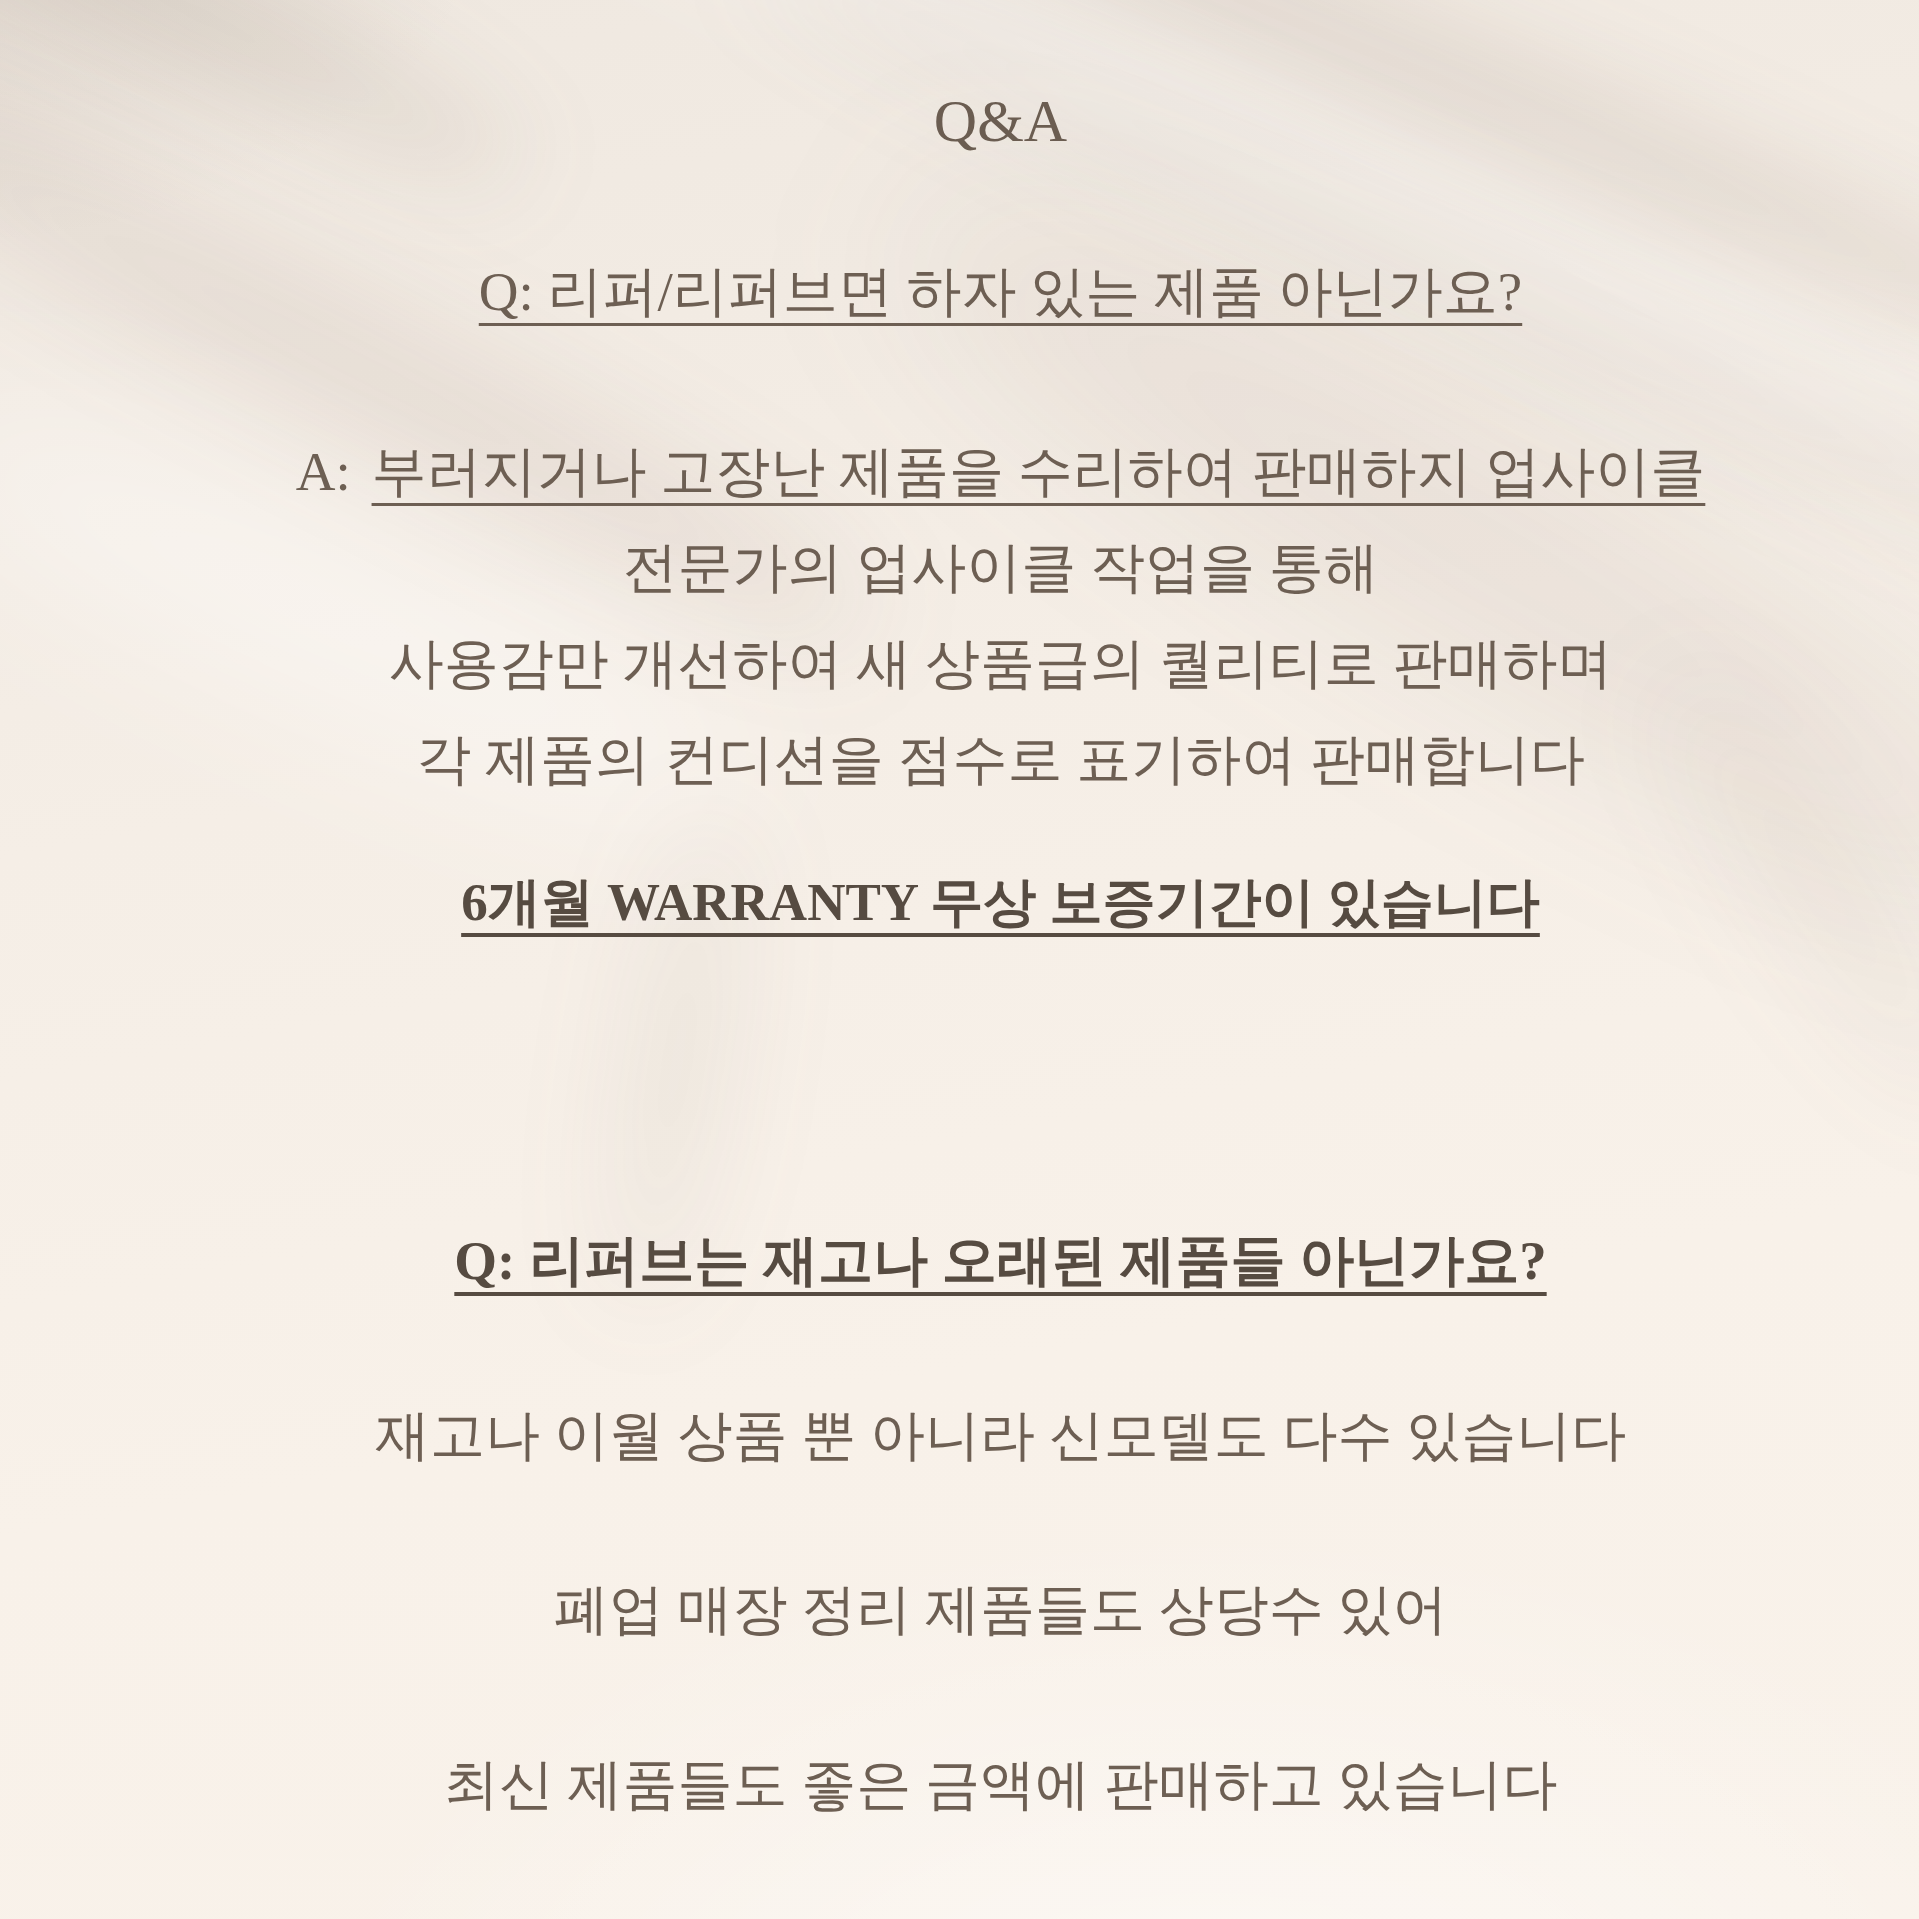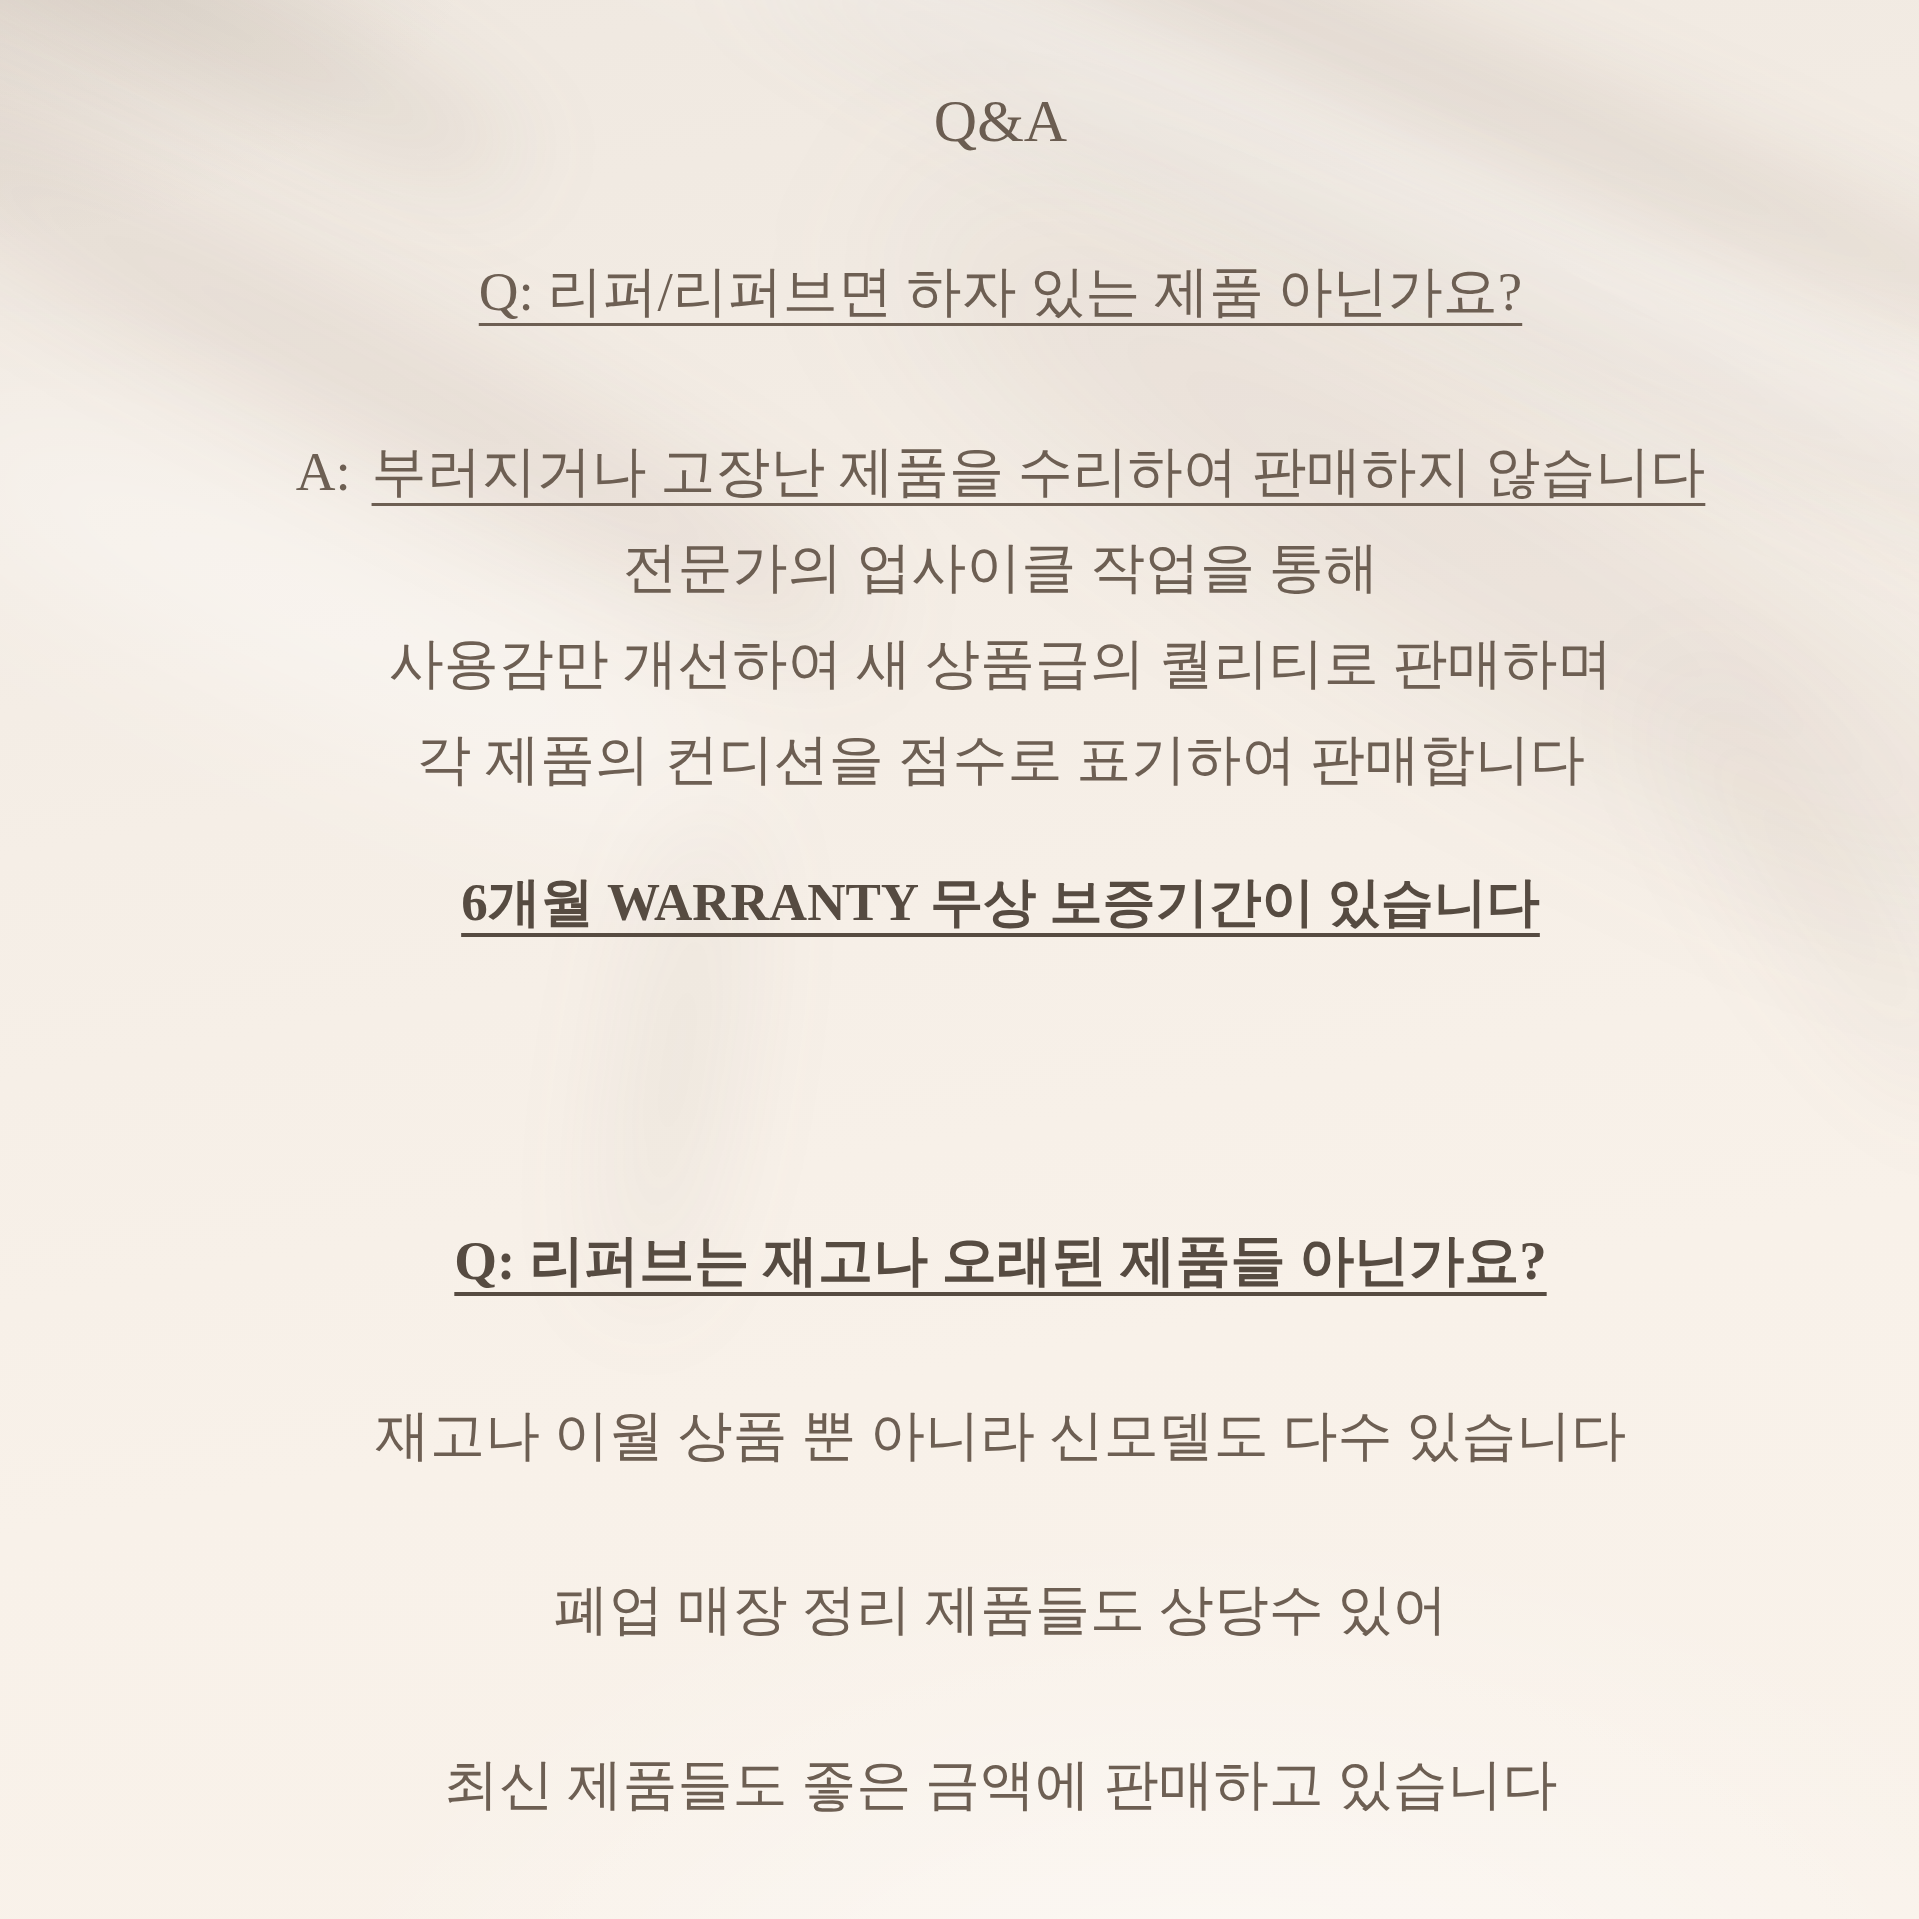--- a/index.html
+++ b/index.html
@@ -70,21 +70,21 @@
   <div class="band b5"></div>
   <div class="band b6"></div>
   <div class="band b7"></div>
   <div class="band hl1"></div>
   <div class="band hl2"></div>
 
   <h1 class="line t-title">Q&amp;A</h1>
 
   <p class="line u t-q1">Q: 리퍼/리퍼브면 하자 있는 제품 아닌가요?</p>
 
-  <p class="line t-a1"><span class="a-prefix">A:</span><span class="a-rest">부러지거나 고장난 제품을 수리하여 판매하지 않습니다</span></p>
+  <p class="line t-a1"><span class="a-prefix">A:</span><span class="a-rest">부러지거나 고장난 제품을 수리하여 판매하지 업사이클</span></p>
 
   <p class="line t-a2">전문가의 업사이클 작업을 통해</p>
   <p class="line t-a3">사용감만 개선하여 새 상품급의 퀄리티로 판매하며</p>
   <p class="line t-a4">각 제품의 컨디션을 점수로 표기하여 판매합니다</p>
 
   <p class="line bold u t-warranty">6개월 WARRANTY 무상 보증기간이 있습니다</p>
 
   <p class="line bold u t-q2">Q: 리퍼브는 재고나 오래된 제품들 아닌가요?</p>
 
   <p class="line t-b1">재고나 이월 상품 뿐 아니라 신모델도 다수 있습니다</p>

